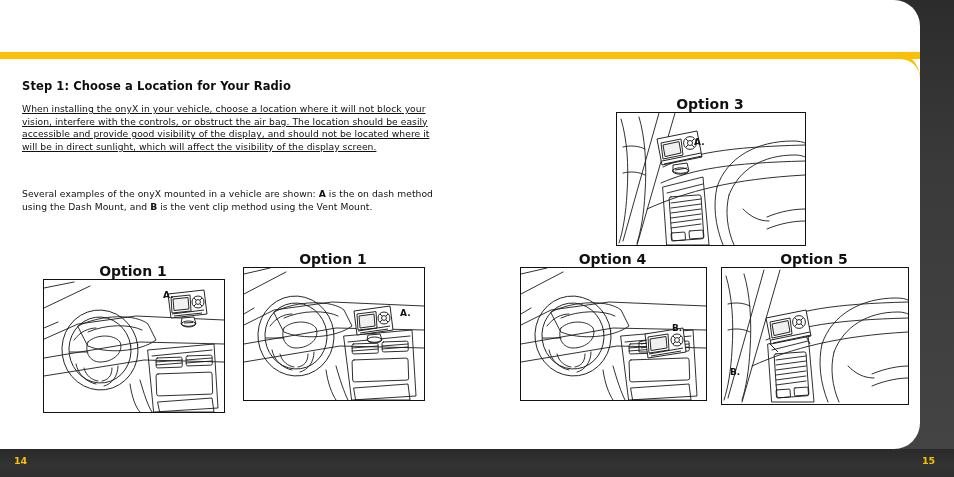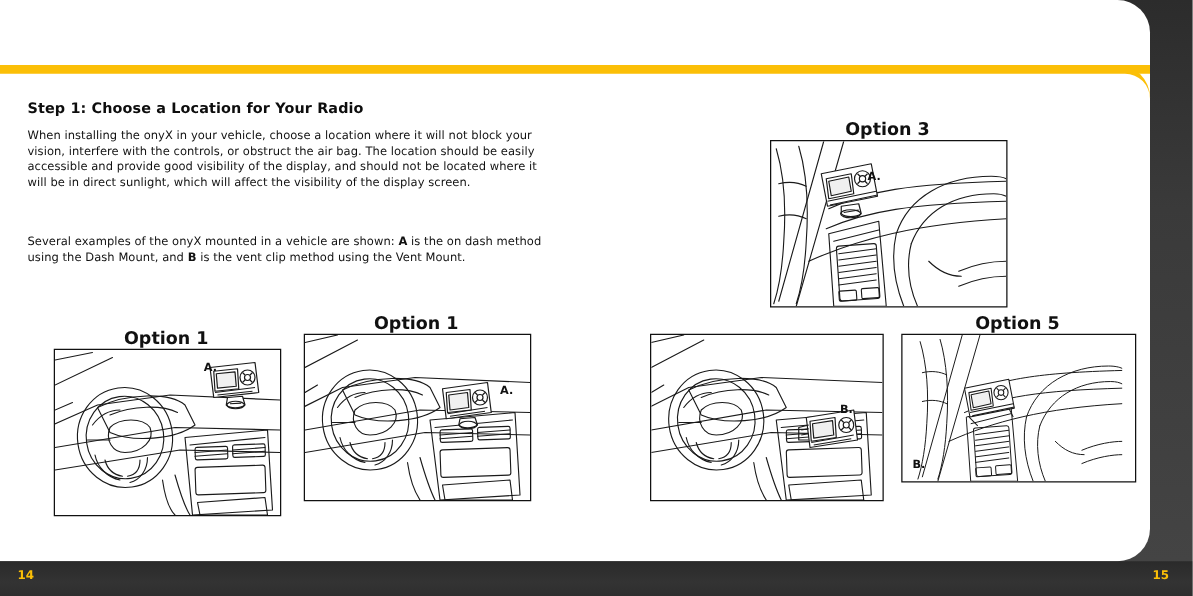--- a/index.html
+++ b/index.html
@@ -51,21 +51,21 @@
   
   .content{position:absolute;left:0;top:59px;width:920px;height:368px;padding-left:36px;}
   .h2{
     position:absolute;left:22px;top:20px;
     font-size:11.5px;font-weight:bold;color:#0d0d0d;letter-spacing:.1px;
   }
   .para{
     position:absolute;left:22px;width:420px;
     font-size:9.2px;line-height:12.6px;color:#111;letter-spacing:.05px;
   }
-  .para1{top:44px;}
+  .para1{top:44px;text-decoration:underline;}
   .para2{top:129px;}
   .para b{font-weight:bold;}
 
   
   .fig{position:absolute;}
   .fig .cap{
     position:absolute;left:0;width:100%;top:-16px;
     text-align:center;font-size:14px;font-weight:bold;color:#111;
   }
   .fig .frame{
@@ -265,20 +265,21 @@
             <path d="M56 52 L70 50 L72 58 C68 61 59 61 56 58 Z" fill="#fff"></path>
             <ellipse cx="63.5" cy="58" rx="8" ry="3.2"></ellipse>
             <path d="M58 57 L70 55"></path>
           </g>
         </svg>
       </div>
       <div class="label" style="left:78px;top:25px;">A.</div>
     </div>
 
     <div class="fig" style="left:520px;top:208px;width:185px;height:132px;">
+      <div class="cap">Option 4</div>
       <div class="frame">
         <svg viewBox="0 0 185 132">
           <g fill="none" stroke="#1a1a1a" stroke-width="0.9" stroke-linejoin="round" stroke-linecap="round">
             <path d="M0 6 L26 0 M0 26 L42 4 M0 46 L10 40"></path>
             <path d="M-2 58 L30 42 L88 34 L185 38"></path>
             <path d="M0 76 L92 60 L185 62"></path>
             <path d="M0 94 L96 78 L185 80"></path>
             <path d="M30 44 C54 32 88 32 100 42 L108 58 C92 70 58 72 40 64 Z"></path>
             <path d="M40 50 C58 42 82 42 94 48"></path>
             <ellipse cx="52" cy="68" rx="38" ry="40" transform="rotate(-8 52 68)"></ellipse>
@@ -312,21 +313,21 @@
             <path d="M128 86 L162 80 M130 88 L160 83"></path>
 
             <path d="M126 72 L118 74 L118 84 L126 84"></path>
             <path d="M120 76 L126 75 M120 80 L126 79"></path>
           </g>
         </svg>
       </div>
       <div class="label" style="left:152px;top:56px;">B.</div>
     </div>
 
-    <div class="fig" style="left:721px;top:208px;width:186px;height:117px;">
+    <div class="fig" style="left:721px;top:208px;width:186px;height:136px;">
       <div class="cap">Option 5</div>
       <div class="frame">
         <svg viewBox="0 0 186 132">
           <g fill="none" stroke="#1a1a1a" stroke-width="0.9" stroke-linejoin="round" stroke-linecap="round">
             <path d="M4 6 C10 26 12 52 10 80 C9 100 6 118 2 130"></path>
             <path d="M22 4 C28 24 30 52 28 80 C27 100 24 118 20 130"></path>
             <path d="M6 34 C14 32 22 33 28 36"></path>
             <path d="M6 60 C14 58 22 59 28 62"></path>
             <path d="M42 0 L6 128"></path>
             <path d="M58 0 L20 132"></path>

